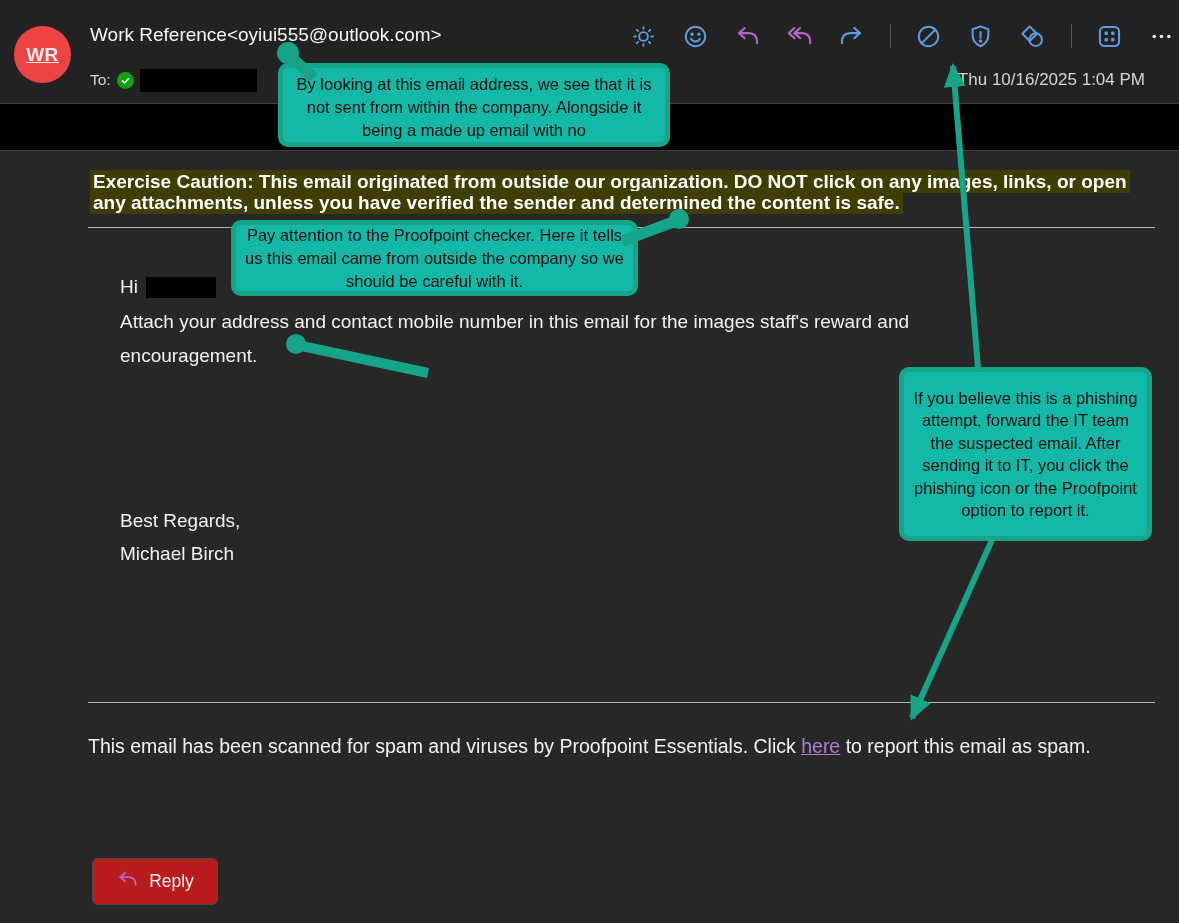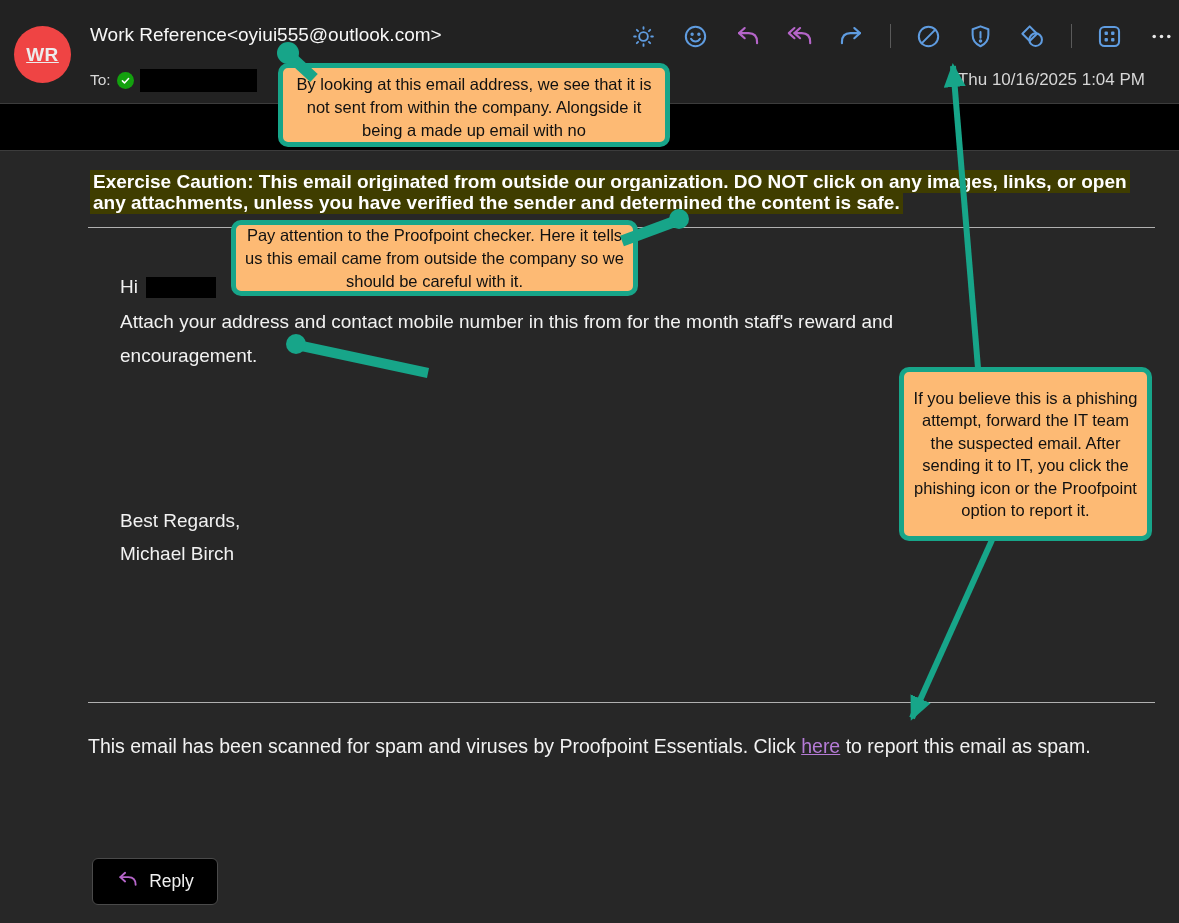--- a/index.html
+++ b/index.html
@@ -46,26 +46,26 @@
   .hi-redacted{display:inline-block;width:70px;height:21px;background:#000;}
   .msg{position:absolute;left:120px;top:305px;width:900px;font-size:19px;color:#f2f2f2;
     line-height:34px;z-index:6;}
   .signoff{position:absolute;left:120px;top:510px;font-size:19px;color:#f2f2f2;z-index:6;}
   .signature{position:absolute;left:120px;top:543px;font-size:19px;color:#f2f2f2;z-index:6;}
   .scan{position:absolute;left:88px;top:731px;width:1072px;font-size:19.5px;color:#f2f2f2;
     line-height:30px;z-index:6;}
   .scan a{color:var(--link-purple,#b57bd6);text-decoration:underline;cursor:pointer;}
   
   .act-btn{position:absolute;top:858px;height:47px;border:1px solid #4a4a4a;border-radius:6px;
-    background:#000000;color:#f0f0f0;font-size:17.5px;font-family:"Liberation Sans",sans-serif;
+    background:#b91c1c;color:#f0f0f0;font-size:17.5px;font-family:"Liberation Sans",sans-serif;
     display:flex;align-items:center;justify-content:center;gap:10px;cursor:pointer;z-index:6;}
   .btn-reply{left:92px;width:126px;}
   .btn-forward{left:225px;width:136px;}
   
-  .callout{position:absolute;background:#fdba74;border:5px solid var(--accent-teal,#17a589);
+  .callout{position:absolute;background:#14b8a6;border:5px solid var(--accent-teal,#17a589);
     border-radius:10px;color:#111;font-size:16.5px;line-height:23px;text-align:center;
     display:flex;align-items:center;justify-content:center;padding:5px 9px;z-index:40;}
   .co-email{left:278px;top:63px;width:392px;height:84px;align-items:flex-start;overflow:hidden;}
   .co-proofpoint{left:231px;top:220px;width:407px;height:76px;}
   .co-reward{left:407px;top:352px;width:393px;height:78px;}
   .co-phishing{left:899px;top:367px;width:253px;height:174px;line-height:22.5px;}
   
   .overlay{position:absolute;left:0;top:0;z-index:50;pointer-events:none;}
   .overlay .tl{stroke:var(--accent-teal,#17a589);fill:none;}
   .overlay .td{fill:var(--accent-teal,#17a589);}
@@ -166,21 +166,21 @@
   <div class="band"></div>
 
   <div class="banner"><span class="hl">Exercise Caution: This email originated from outside our organization. DO NOT click on any images, links, or open any attachments, unless you have verified the sender and determined the content is safe.</span></div>
 
   <div class="rule rule1"></div>
 
   <div class="greeting">
     <span>Hi</span>
     <span class="hi-redacted"></span>
   </div>
-  <div class="msg">Attach your address and contact mobile number in this from for the month staff's reward and encouragement.</div>
+  <div class="msg">Attach your address and contact mobile number in this email for the images staff's reward and encouragement.</div>
   <div class="signoff">Best Regards,</div>
   <div class="signature">Michael Birch</div>
 
   <div class="rule rule2"></div>
 
   <div class="scan"><span>This email has been scanned for spam and viruses by Proofpoint Essentials. Click </span><a>here</a><span> to report this email as spam.</span></div>
 
   <button class="act-btn btn-reply">
     <span>
       <svg width="23" height="23" viewBox="0 0 24 24" stroke="var(--icon-purple,#b565c9)" stroke-width="2" fill="none" stroke-linecap="round" stroke-linejoin="round">

